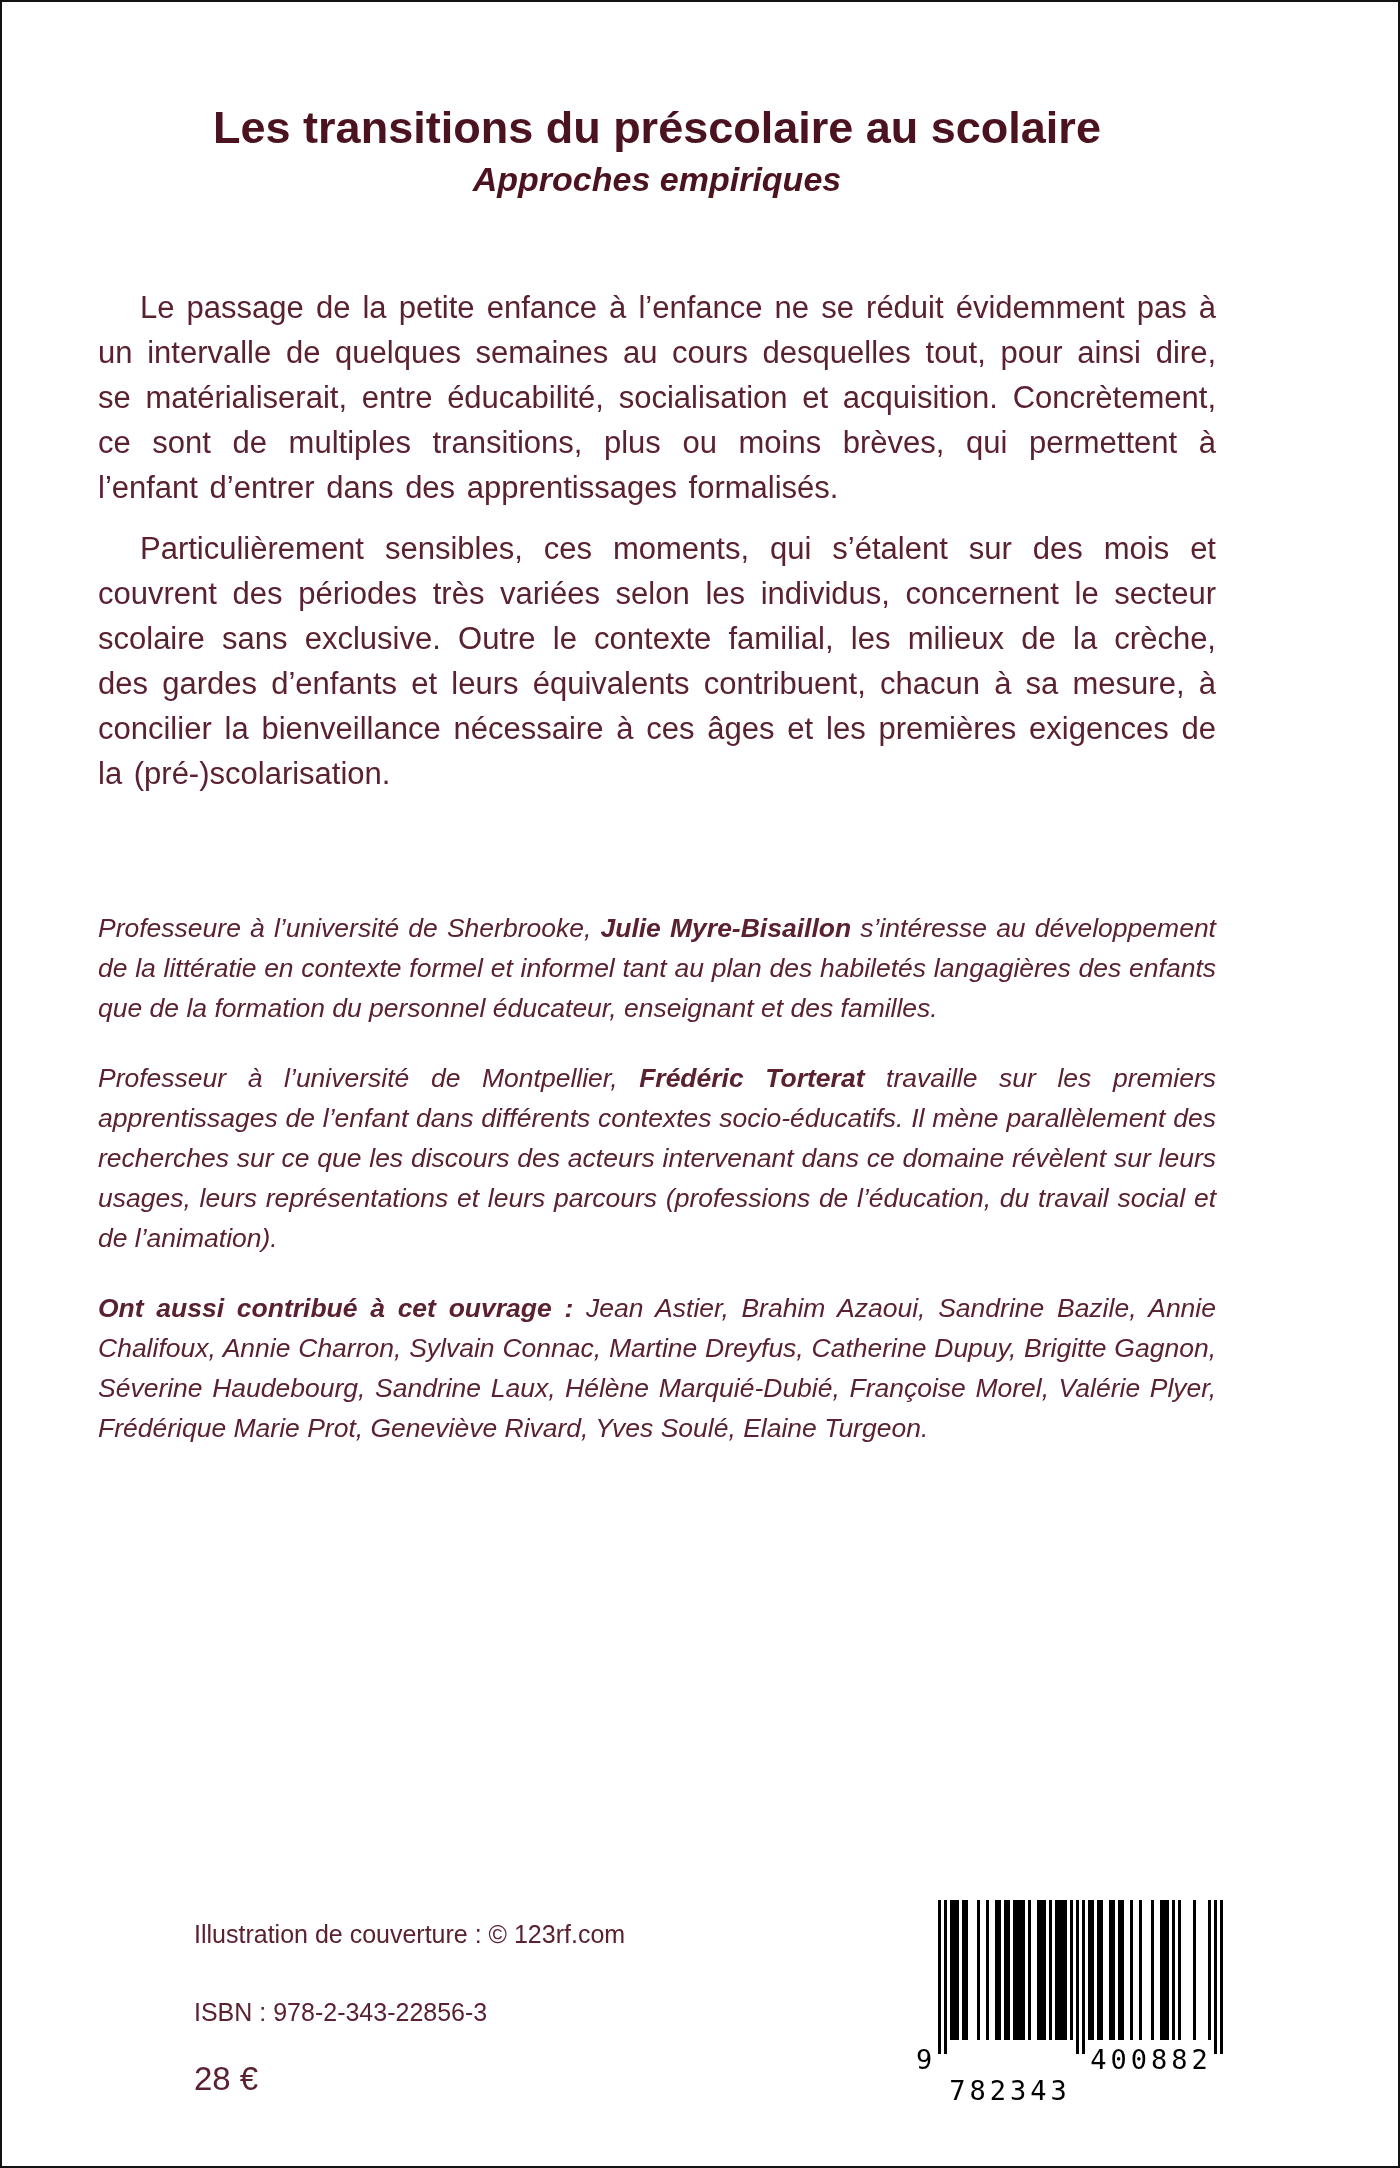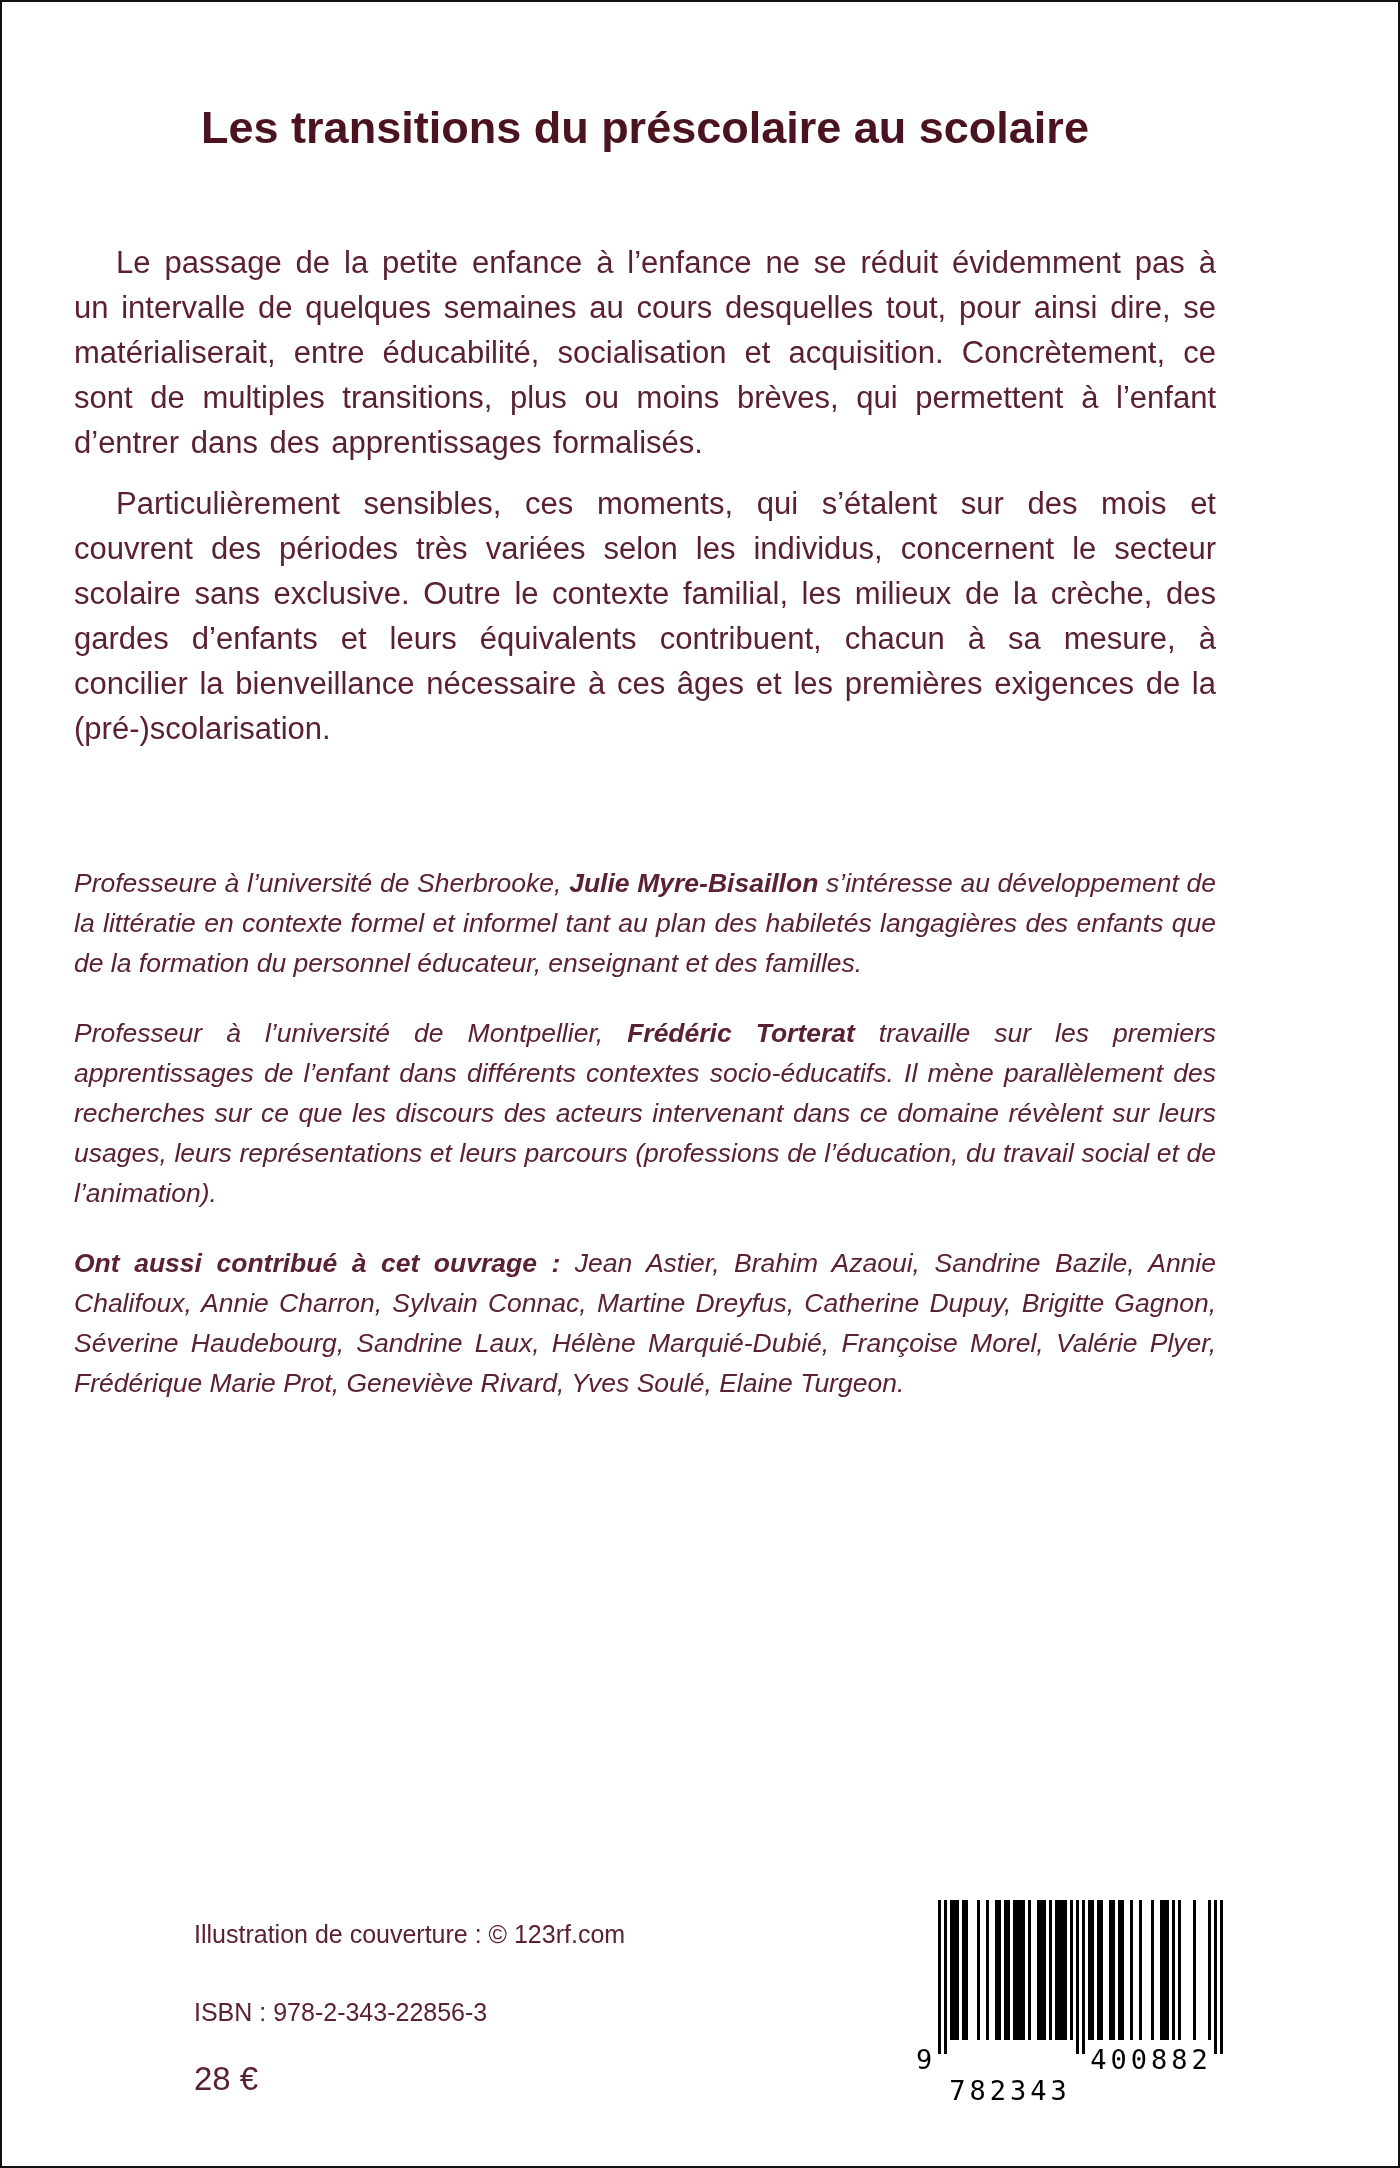--- a/index.html
+++ b/index.html
@@ -8,21 +8,21 @@
     position:relative;
     width:1400px;
     height:2168px;
     margin:0 auto;
     background:var(--background,#ffffff);
     border:2px solid #121212;
     font-family:"Liberation Sans", sans-serif;
     color:var(--body,#5a2130);
     overflow:hidden;
   }
-  .content { padding:0 182px 0 72px; }
+  .content { padding:0 182px 0 96px; }
 
   h1.book-title {
     margin-top:100px;
     text-align:center;
     font-size:45px;
     font-weight:700;
     color:var(--title,#4b1320);
   }
   h2.book-subtitle {
     margin-top:6px;
@@ -81,20 +81,21 @@
   .bc-right { position:absolute; left:152px; top:2px; width:122px; text-align:center; letter-spacing:4px; }
 </style>
 </head>
 <body>
 
 <div class="page">
 
   <div class="content">
 
     <h1 class="book-title">Les transitions du préscolaire au scolaire</h1>
+    <h2 class="book-subtitle">Approches empiriques</h2>
 
     <section class="synopsis">
       <p>Le passage de la petite enfance à l’enfance ne se réduit évidemment pas à un intervalle de quelques semaines au cours desquelles tout, pour ainsi dire, se matérialiserait, entre éducabilité, socialisation et acquisition. Concrètement, ce sont de multiples transitions, plus ou moins brèves, qui permettent à l’enfant d’entrer dans des apprentissages formalisés.</p>
       <p>Particulièrement sensibles, ces moments, qui s’étalent sur des mois et couvrent des périodes très variées selon les individus, concernent le secteur scolaire sans exclusive. Outre le contexte familial, les milieux de la crèche, des gardes d’enfants et leurs équivalents contribuent, chacun à sa mesure, à concilier la bienveillance nécessaire à ces âges et les premières exigences de la (pré-)scolarisation.</p>
     </section>
 
     <section class="bios">
       <p><span>Professeure à l’université de Sherbrooke, </span><strong>Julie Myre-Bisaillon</strong><span> s’intéresse au développement de la littératie en contexte formel et informel tant au plan des habiletés langagières des enfants que de la formation du personnel éducateur, enseignant et des familles.</span></p>
       <p><span>Professeur à l’université de Montpellier, </span><strong>Frédéric Torterat</strong><span> travaille sur les premiers apprentissages de l’enfant dans différents contextes socio-éducatifs. Il mène parallèlement des recherches sur ce que les discours des acteurs intervenant dans ce domaine révèlent sur leurs usages, leurs représentations et leurs parcours (professions de l’éducation, du travail social et de l’animation).</span></p>
       <p><strong>Ont aussi contribué à cet ouvrage : </strong><span>Jean Astier, Brahim Azaoui, Sandrine Bazile, Annie Chalifoux, Annie Charron, Sylvain Connac, Martine Dreyfus, Catherine Dupuy, Brigitte Gagnon, Séverine Haudebourg, Sandrine Laux, Hélène Marquié-Dubié, Françoise Morel, Valérie Plyer, Frédérique Marie Prot, Geneviève Rivard, Yves Soulé, Elaine Turgeon.</span></p>

